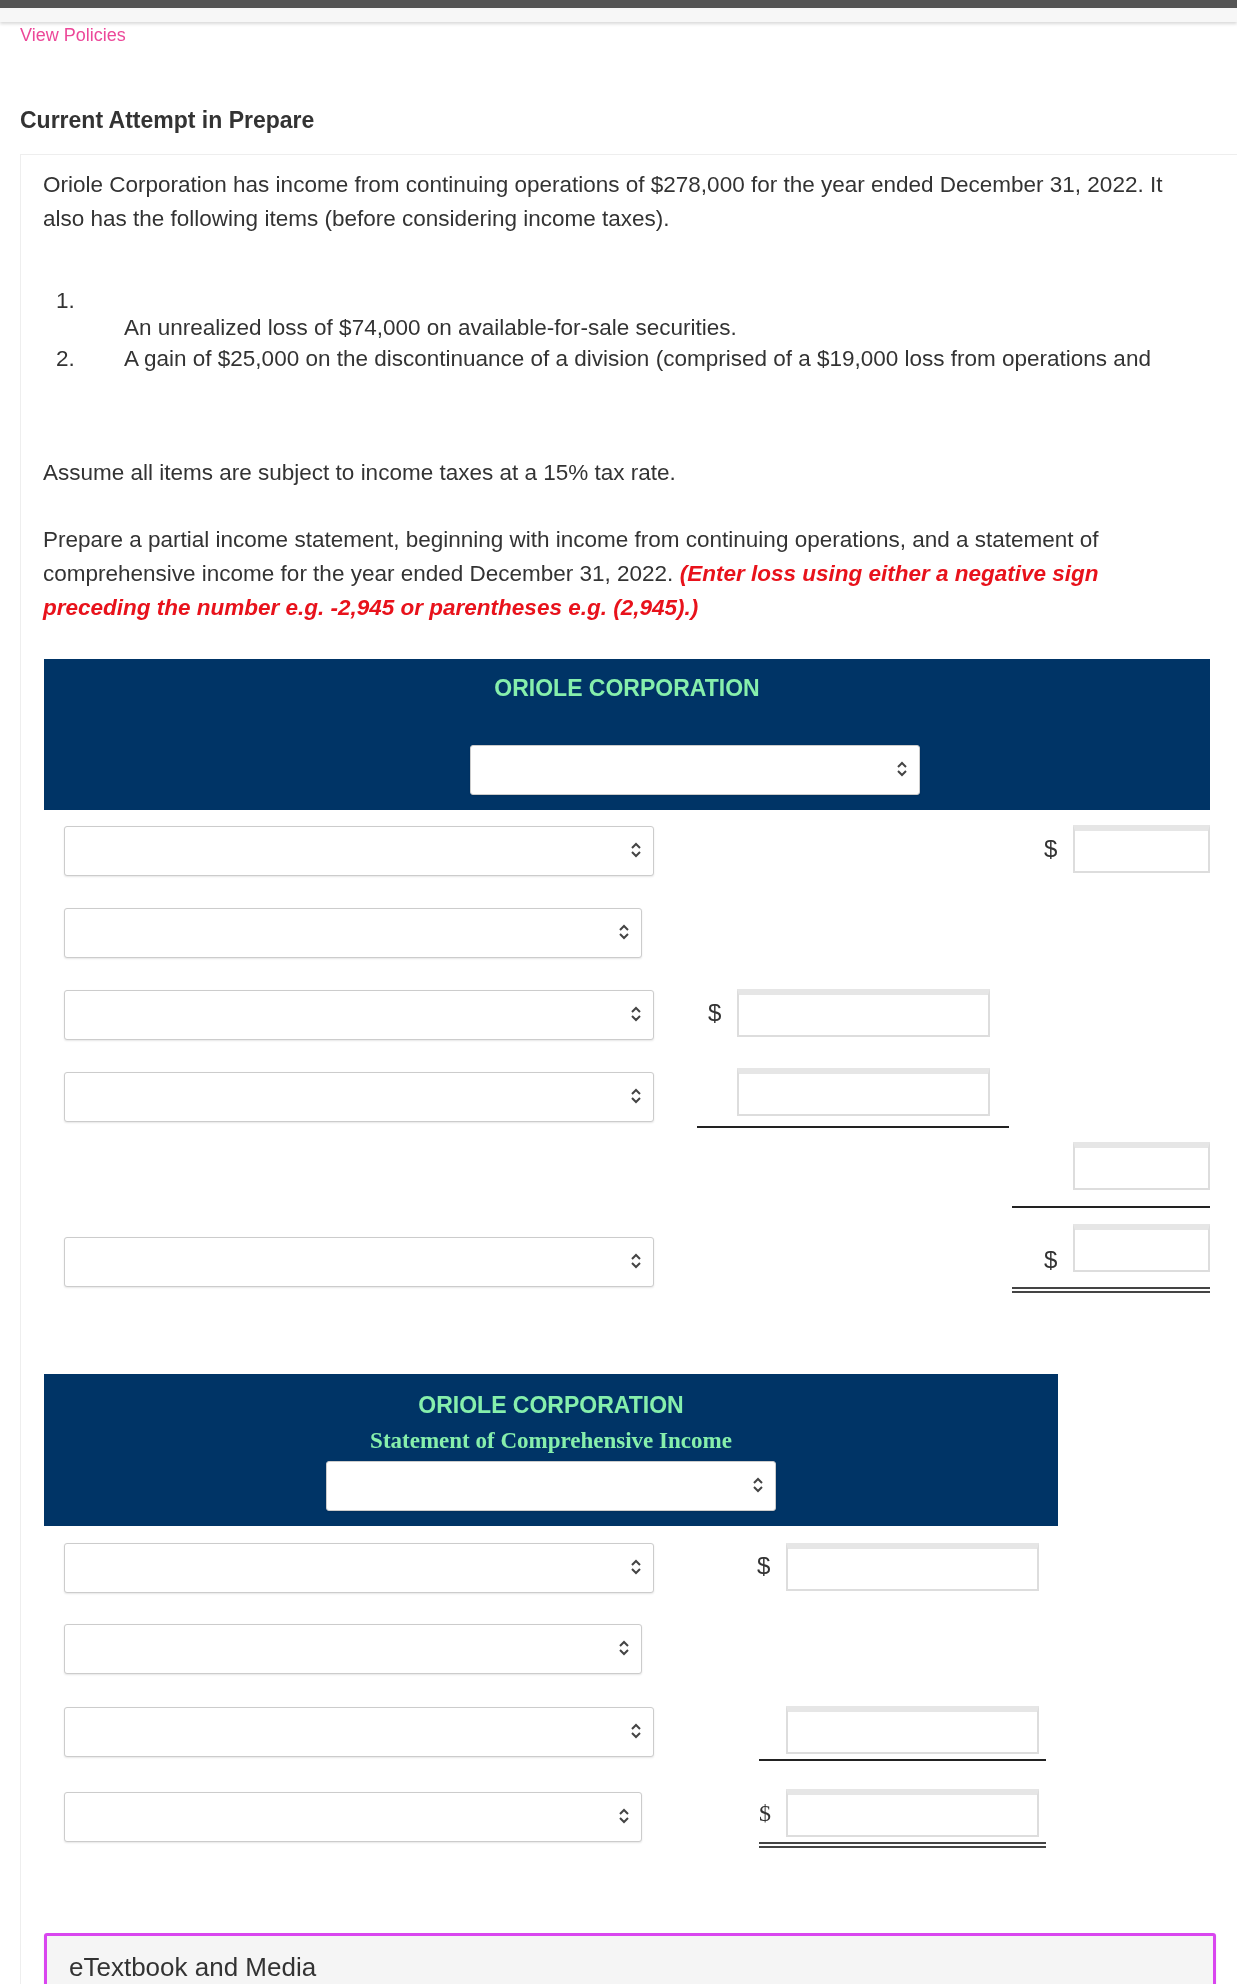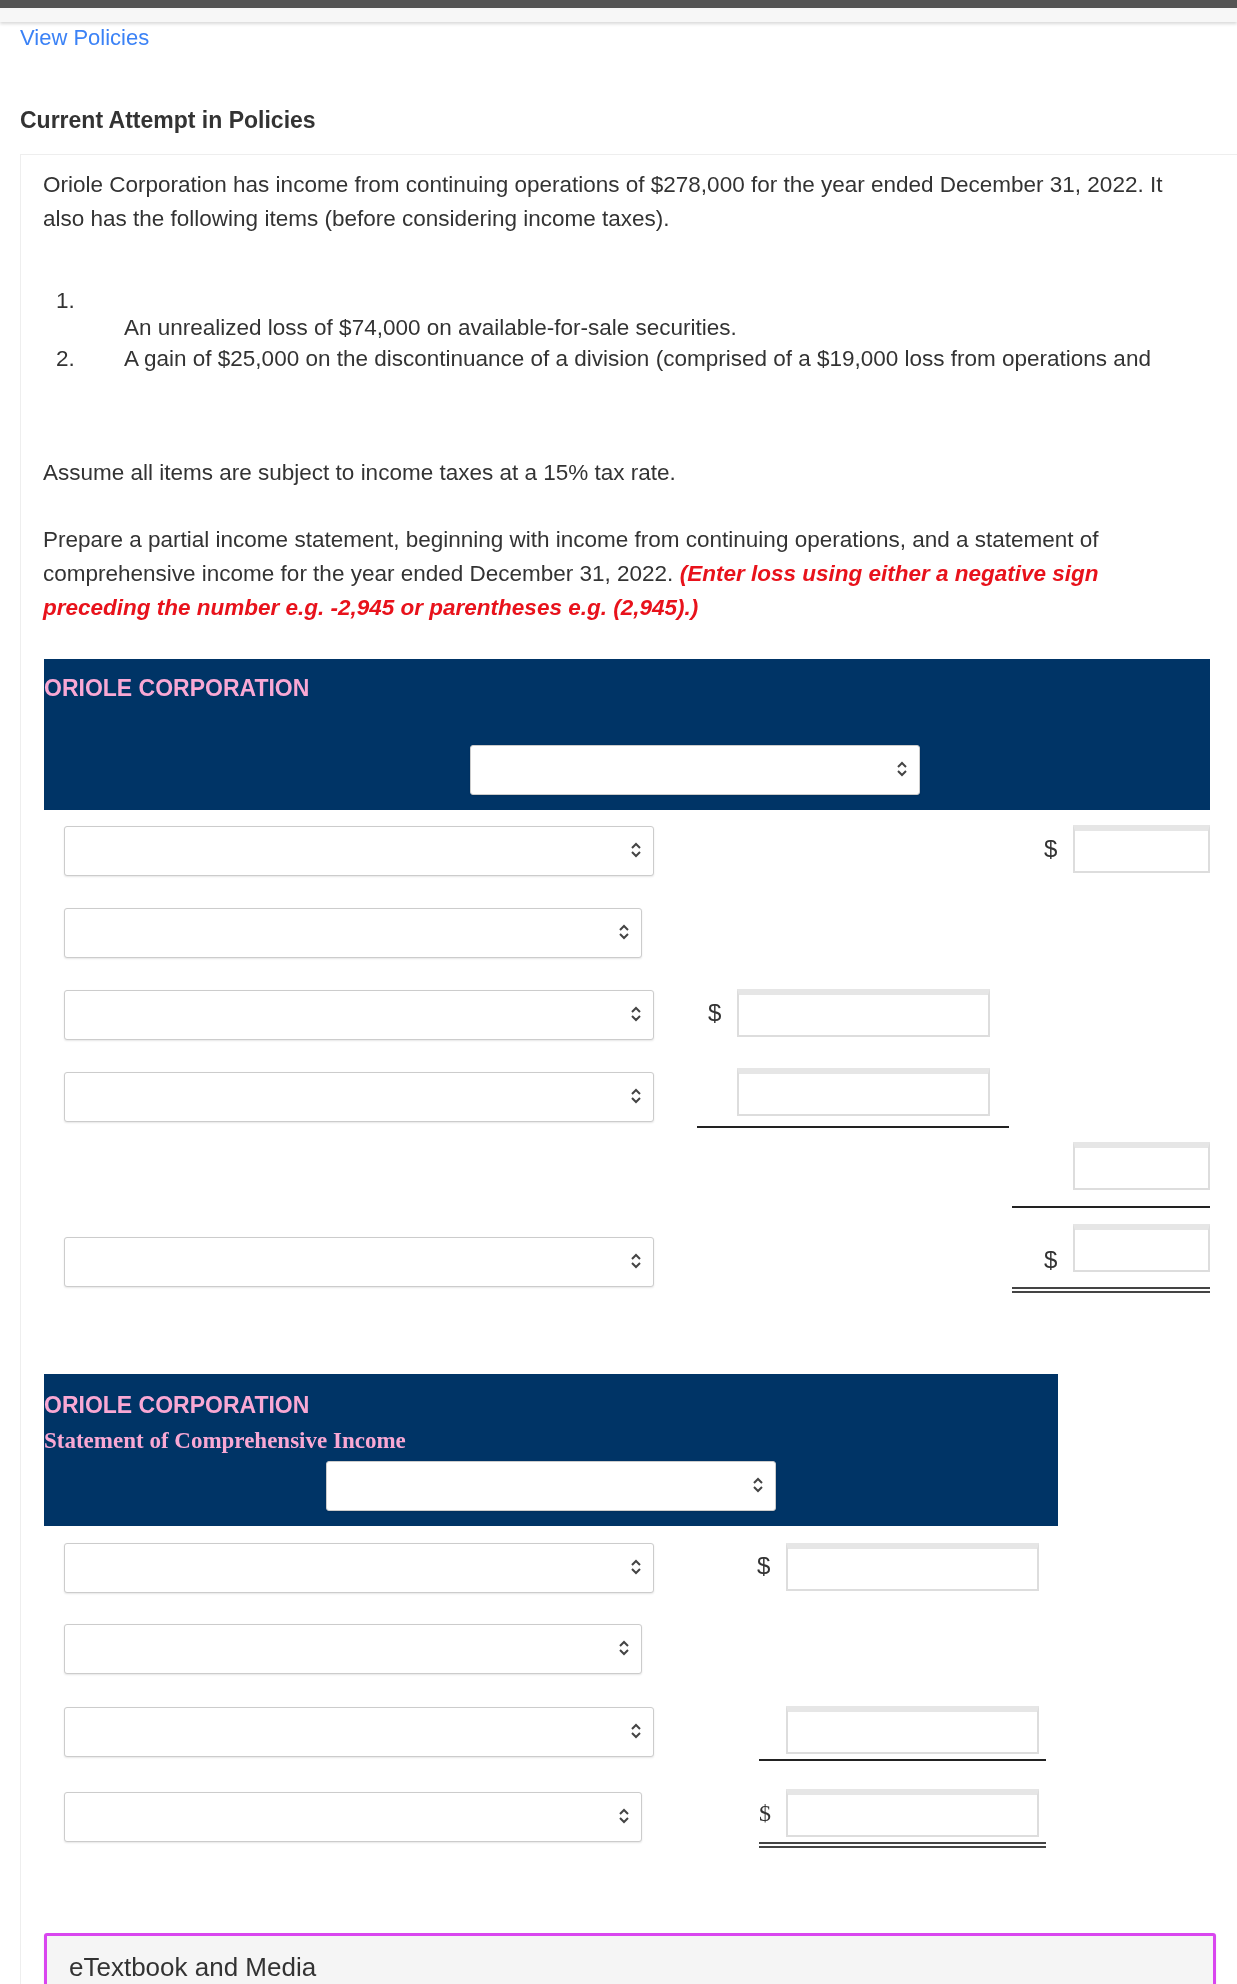--- a/index.html
+++ b/index.html
@@ -1,45 +1,45 @@
 <!DOCTYPE html>
 <html><head>
 <meta charset="utf-8">
 <style>
   html,body{margin:0;padding:0;background:#fff;}
   body{width:1237px;height:1984px;position:relative;overflow:hidden;font-family:"Liberation Sans",sans-serif;color:#333;}
   .topbar{position:absolute;left:0;top:0;width:1237px;height:8px;background:#555;}
   .subbar{position:absolute;left:0;top:8px;width:1237px;height:14px;background:#f7f7f7;box-shadow:0 2px 3px rgba(0,0,0,0.15);}
-  .link{position:absolute;left:20px;top:25px;font-size:22px;color:#3b82f6;cursor:pointer;}
+  .link{position:absolute;left:20px;top:25px;font-size:18px;color:#ec4899;cursor:pointer;}
   .attempt{position:absolute;left:20px;top:107px;font-size:23px;font-weight:bold;color:#333;}
   .panel{position:absolute;left:20px;top:154px;width:1217px;height:1830px;border-left:1px solid #eee;border-top:1px solid #eee;}
   .p{position:absolute;left:43px;font-size:22.5px;line-height:34px;color:#333;width:1160px;}
   .li-num{position:absolute;left:56px;font-size:22.5px;color:#333;}
   .li-txt{position:absolute;left:124px;font-size:22.5px;color:#333;white-space:nowrap;width:1087px;overflow:hidden;}
   .red{color:#e8121b;font-weight:bold;font-style:italic;}
-  .hdr{position:absolute;background:#003466;color:#f9a8d4;}
+  .hdr{position:absolute;background:#003466;color:#86efac;text-align:center;}
   .hdr .t1{font-size:23px;font-weight:bold;font-family:"Liberation Sans",sans-serif;}
   .hdr .t2{font-size:23px;font-weight:bold;font-family:"Liberation Serif",serif;}
   .sel{position:absolute;height:48px;background:#fff;border:1px solid #ccc;border-radius:3px;box-shadow:0 1px 2px rgba(0,0,0,0.1);cursor:pointer;}
   .chev{position:absolute;right:10px;top:12px;width:14px;height:22px;}
   .inp{position:absolute;height:48px;background:#fff;border:2px solid #ddd;border-top:6px solid #e6e6e6;box-sizing:border-box;}
   .dollar{position:absolute;font-size:24px;color:#333;}
   .rule{position:absolute;height:2px;background:#222;}
   .drule{position:absolute;height:6px;border-top:2px solid #444;border-bottom:2px solid #444;box-sizing:border-box;}
   .etext{position:absolute;left:44px;top:1907px;width:1166px;height:60px;background:#f5f5f5;border:3px solid #d946ef;border-radius:3px;box-shadow:0 1px 2px rgba(0,0,0,0.1);margin-top:26px;}
   .etext span{position:absolute;left:22px;top:16px;font-size:26px;color:#333;}
 </style>
 </head>
 <body>
 
 <div class="topbar"></div>
 <div class="subbar"></div>
 
 <a class="link">View Policies</a>
-<div class="attempt">Current Attempt in Policies</div>
+<div class="attempt">Current Attempt in Prepare</div>
 
 <div class="panel"></div>
 
 <div class="p" style="top:168px;">Oriole Corporation has income from continuing operations of $278,000 for the year ended December 31, 2022. It also has the following items (before considering income taxes).</div>
 
 <div class="li-num" style="top:288px;">1.</div>
 <div class="li-txt" style="top:288px;margin-top:27px;">An unrealized loss of $74,000 on available-for-sale securities.</div>
 <div class="li-num" style="top:346px;">2.</div>
 <div class="li-txt" style="top:346px;">A gain of $25,000 on the discontinuance of a division (comprised of a $19,000 loss from operations and</div>
 

